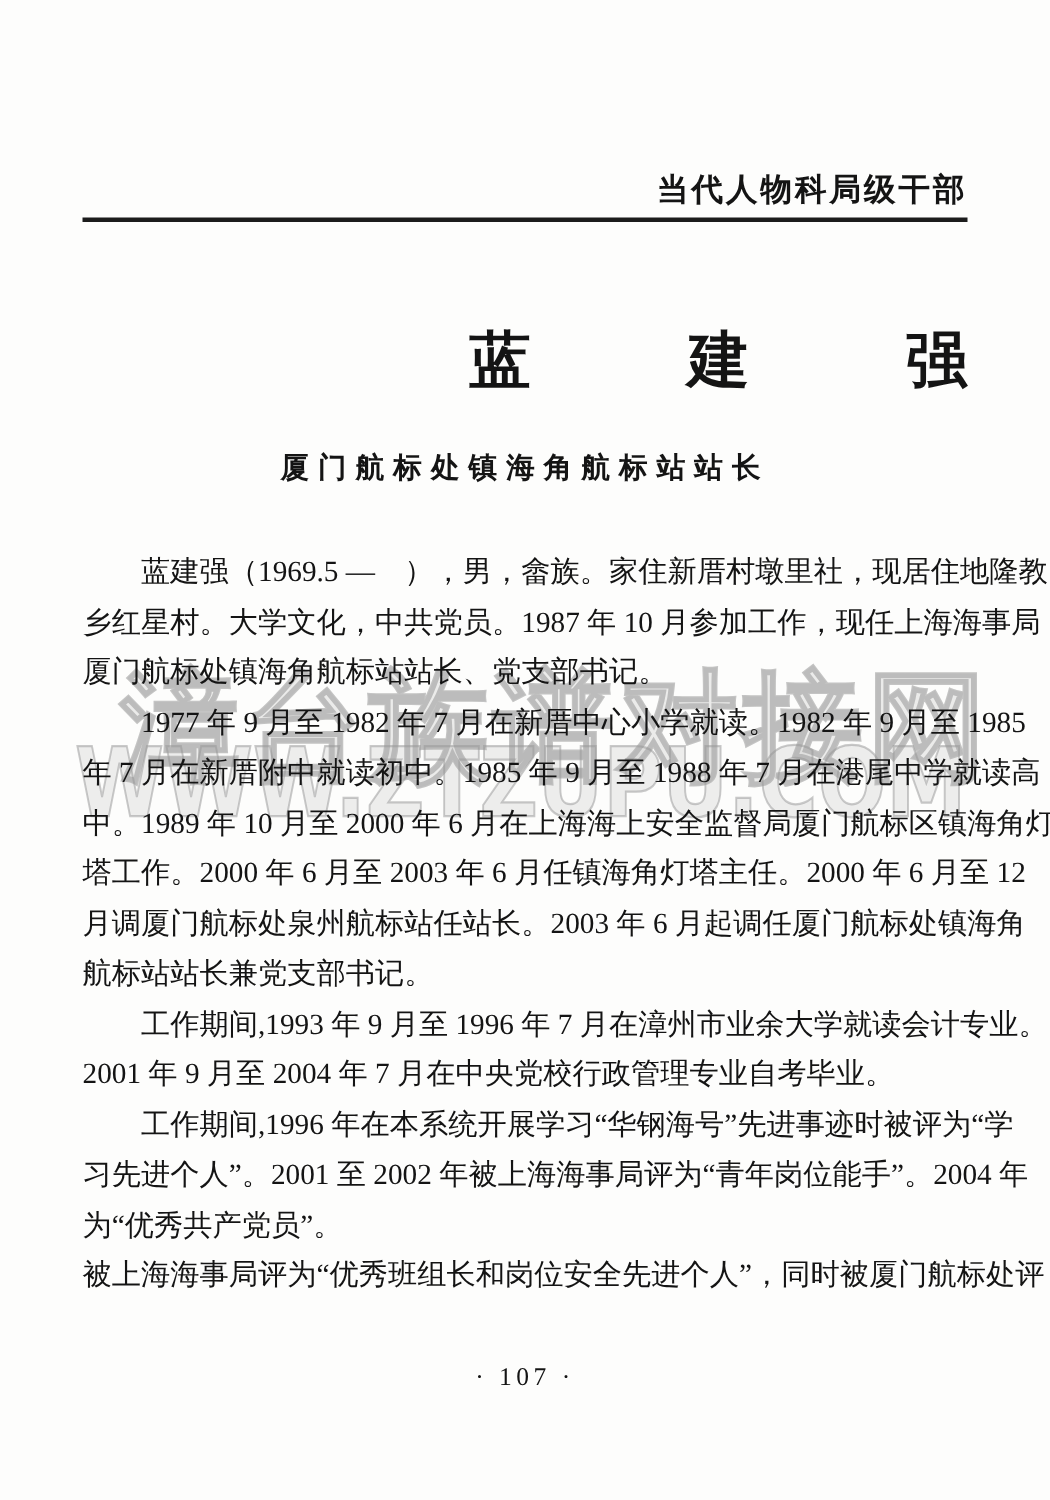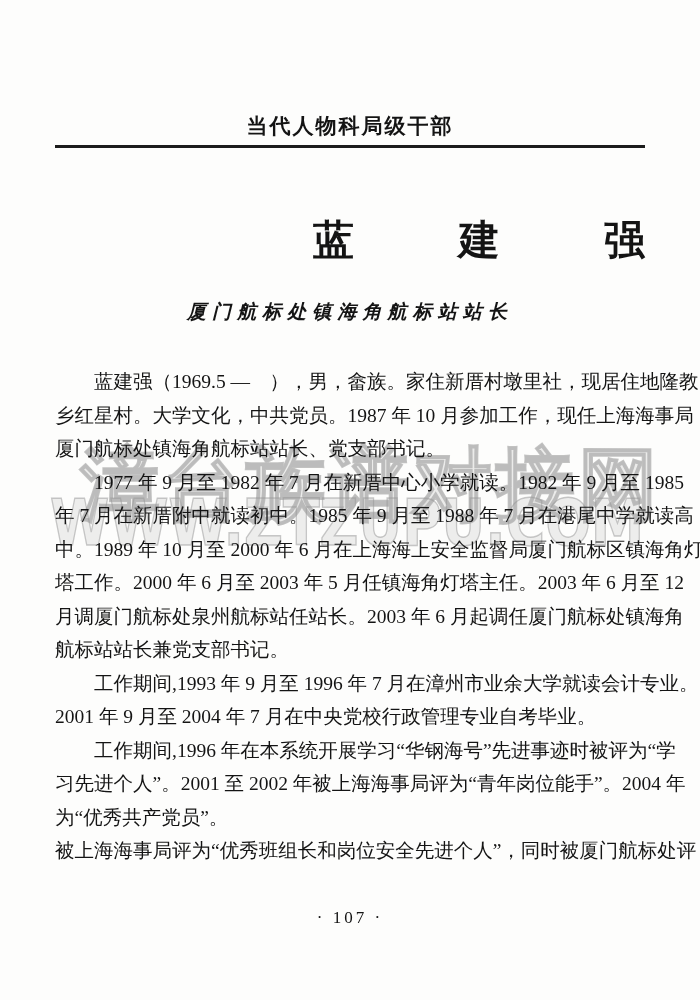--- a/index.html
+++ b/index.html
@@ -11,40 +11,40 @@
     background:#fdfdfc;
     overflow:hidden;
     font-family:"Liberation Serif","DejaVu Serif",serif;
     color:#141414;
   }
   .content { position:relative; padding:0 55px; z-index:2; }
 
   
   .running-head {
     margin-top:112px;
-    display:flex; justify-content:center; align-items:flex-end;
+    display:flex; justify-content:flex-end; align-items:flex-end;
     font-size:21px; font-weight:700; letter-spacing:2px;
   }
   .head-rule {
     margin-top:5px;
     border:0; height:3px; background:#1c1c1c;
   }
 
   
   .article-title {
     margin:70px 0 0 0;
     text-align:right;
     font-size:41px; font-weight:700; line-height:1.1;
     white-space:nowrap;
   }
   .article-title span { letter-spacing:2.55em; margin-right:-2.55em; }
   .article-subtitle {
     margin-top:36px;
     text-align:center;
-    font-size:19px; font-weight:600; font-style:italic;
+    font-size:19px; font-weight:600; 
     letter-spacing:0.32em;
   }
 
   
   .body-text { margin-top:40px; font-size:19.5px; }
   .line {
     line-height:33.5px; height:33.5px;
     text-align:justify; text-align-last:justify;
     white-space:nowrap;
   }
@@ -101,21 +101,21 @@
       <div>
         <div class="line first">蓝建强（1969.5 —　），男，畲族。家住新厝村墩里社，现居住地隆教</div>
         <div class="line">乡红星村。大学文化，中共党员。1987 年 10 月参加工作，现任上海海事局</div>
         <div class="line last">厦门航标处镇海角航标站站长、党支部书记。</div>
       </div>
 
       <div>
         <div class="line first">1977 年 9 月至 1982 年 7 月在新厝中心小学就读。1982 年 9 月至 1985</div>
         <div class="line">年 7 月在新厝附中就读初中。1985 年 9 月至 1988 年 7 月在港尾中学就读高</div>
         <div class="line">中。1989 年 10 月至 2000 年 6 月在上海海上安全监督局厦门航标区镇海角灯</div>
-        <div class="line">塔工作。2000 年 6 月至 2003 年 5 月任镇海角灯塔主任。2003 年 6 月至 12</div>
+        <div class="line">塔工作。2000 年 6 月至 2003 年 6 月任镇海角灯塔主任。2000 年 6 月至 12</div>
         <div class="line">月调厦门航标处泉州航标站任站长。2003 年 6 月起调任厦门航标处镇海角</div>
         <div class="line last">航标站站长兼党支部书记。</div>
       </div>
 
       <div>
         <div class="line first">工作期间,1993 年 9 月至 1996 年 7 月在漳州市业余大学就读会计专业。</div>
         <div class="line last">2001 年 9 月至 2004 年 7 月在中央党校行政管理专业自考毕业。</div>
       </div>
 
       <div>

